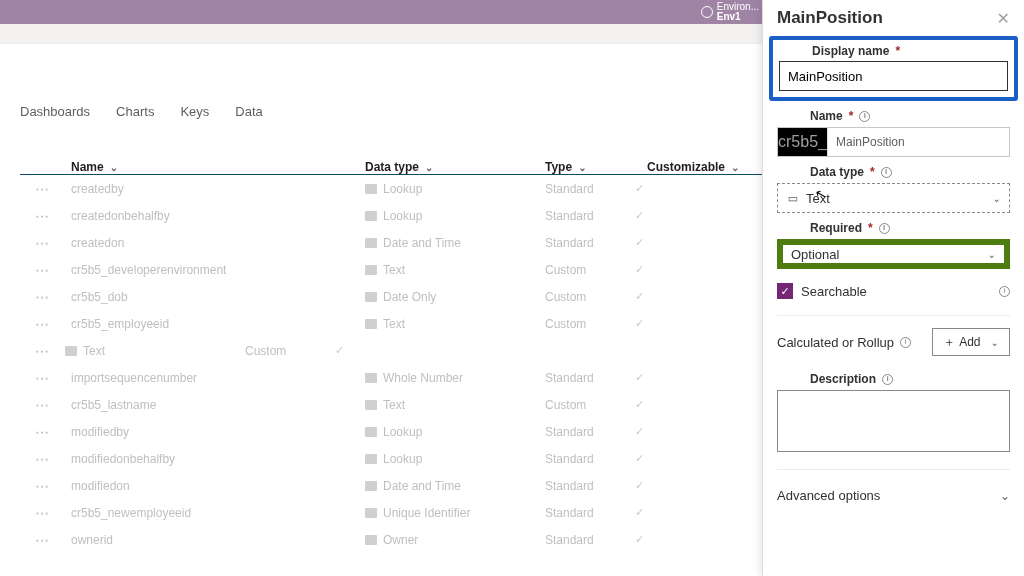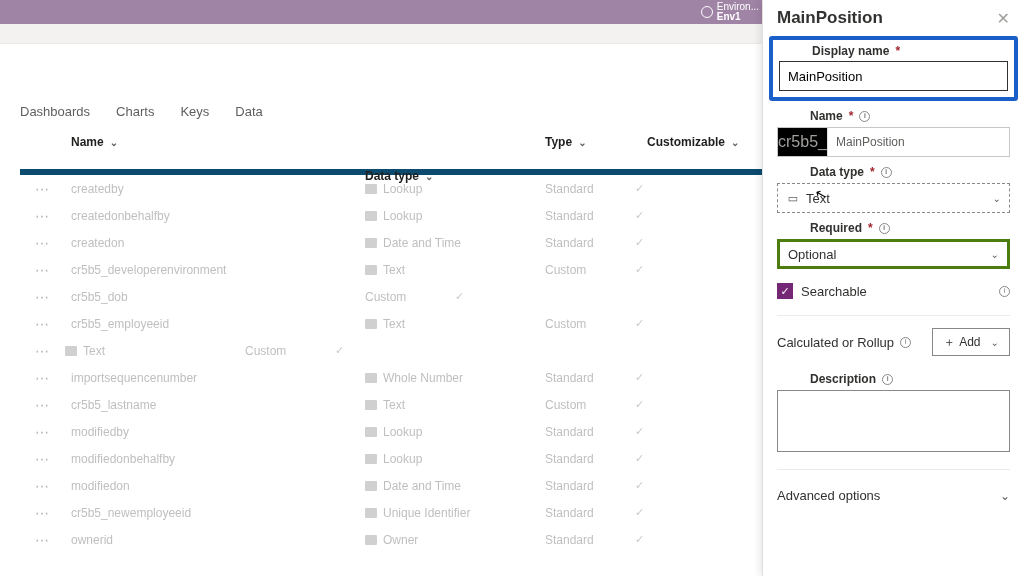--- a/index.html
+++ b/index.html
@@ -7,21 +7,21 @@
   .topbar { height: 24px; background: #a084a6; width: 100%; position: relative; }
   .env-badge { position: absolute; right: 265px; top: 0; color: #fff; font-size: 10px; display: flex; align-items: center; gap: 4px; height: 24px; }
   .env-badge .icon { width: 12px; height: 12px; border: 1px solid #fff; border-radius: 50%; display: inline-block; }
   .env-text { display: flex; flex-direction: column; line-height: 10px; }
   .sub-top { height: 20px; background: #f3f2f1; border-bottom: 1px solid #edebe9; }
   .content-area { display: flex; position: relative; }
   .main { flex: 1; padding: 20px 0 0 20px; }
   .tabs { display: flex; gap: 26px; padding: 40px 8px 16px 0; font-size: 13px; color: #605e5c; }
   .tabs .tab { cursor: pointer; }
   .table-wrap { padding-top: 0; }
-  .thead-row { display: flex; align-items: flex-start; height: 40px; border-bottom: 6px solid #0c4a6e; color: #201f1e; font-weight: 600; font-size: 12px; }
+  .thead-row { display: flex; align-items: flex-end; height: 40px; border-bottom: 1px solid #0c4a6e; color: #201f1e; font-weight: 600; font-size: 12px; }
   .col-dots { width: 45px; }
   .col-name { width: 300px; padding-left: 6px; }
   .col-type { width: 180px; margin-top: 34px; }
   .col-type2 { width: 90px; }
   .col-cust { width: 110px; margin-left: 12px; }
   .caret { font-size: 10px; color: #605e5c; margin-left: 6px; }
   .row { display: flex; align-items: center; height: 27px; font-size: 12px; color: #bfbfbf; }
   .row .dots { width: 45px; text-align: center; color: #b3b3b3; font-size: 14px; letter-spacing: 1px; }
   .row .cell-name { width: 300px; padding-left: 6px; }
   .row .cell-type { width: 180px; display: flex; align-items: center; gap: 6px; }
@@ -38,21 +38,21 @@
   .field-label { font-size: 12px; font-weight: 600; margin-bottom: 4px; display: flex; align-items: center; gap: 6px; padding-left: 33px; }
   .req { color: #a4262c; }
   .info-icon { width: 11px; height: 11px; border: 1px solid #8a8886; border-radius: 50%; display: inline-flex; align-items: center; justify-content: center; font-size: 8px; color: #8a8886; font-style: normal; line-height: 1; }
   .text-input { width: 100%; height: 30px; border: 1px solid #8a8886; padding: 0 8px; font-size: 13px; font-family: inherit; }
   .highlight-box { border: 4px solid #1a5fc7; padding: 4px 6px 6px 6px; margin: 0 -8px; border-radius: 3px; }
   .highlight-box .field-label { margin-bottom: 3px; }
   .highlight-box .text-input { border: 1px solid #323130; }
   .name-row { display: flex; height: 30px; border: 1px solid #c8c6c4; }
   .prefix { width: 50px; display: flex; align-items: center; justify-content: center; background: #000000; color: #a19f9d; font-size: 16px; border-right: 1px solid #e1dfdd; }
   .name-value { flex: 1; display: flex; align-items: center; padding: 0 8px; color: #605e5c; font-size: 12px; }
-  .select-box { width: 100%; height: 30px; border: 3px solid #4d7c0f; display: flex; align-items: center; padding: 0 8px; font-size: 13px; position: relative; color: #323130; cursor: pointer; }
+  .select-box { width: 100%; height: 30px; border: 6px solid #4d7c0f; display: flex; align-items: center; padding: 0 8px; font-size: 13px; position: relative; color: #323130; cursor: pointer; }
   .select-box.dotted { border: 1px dashed #8a8886; }
   .select-caret { position: absolute; right: 8px; font-size: 10px; color: #605e5c; }
   .type-ico { width: 14px; display: inline-block; margin-right: 6px; text-align: center; color: #605e5c; font-size: 11px; }
   .checkbox-row { display: flex; align-items: center; gap: 8px; font-size: 13px; margin-top: 14px; }
   .chk { width: 16px; height: 16px; background: #742774; display: flex; align-items: center; justify-content: center; color: #fff; font-size: 11px; }
   .divider { height: 1px; background: #edebe9; margin: 16px 0 12px 0; }
   .calc-row { display: flex; align-items: center; justify-content: space-between; }
   .calc-label { font-size: 13px; display: flex; align-items: center; gap: 6px; }
   .add-btn { height: 28px; width: 78px; border: 1px solid #8a8886; background: #fff; display: flex; align-items: center; justify-content: center; gap: 4px; font-size: 12px; cursor: pointer; }
   .desc-area { width: 100%; height: 62px; border: 1px solid #8a8886; resize: none; font-family: inherit; font-size: 12px; padding: 4px 6px; }
@@ -115,20 +115,21 @@
           <div class="row">
     <div class="dots">⋯</div>
     <div class="cell-name">cr5b5_developerenvironment</div>
     <div class="cell-type"><span class="type-icon"></span>Text</div>
     <div class="cell-type2">Custom</div>
     <div class="cell-cust check">✓</div>
   </div>
           <div class="row">
     <div class="dots">⋯</div>
     <div class="cell-name">cr5b5_dob</div>
+    <div class="cell-type"><span class="type-icon"></span>Date Only</div>
     <div class="cell-type2">Custom</div>
     <div class="cell-cust check">✓</div>
   </div>
           <div class="row">
     <div class="dots">⋯</div>
     <div class="cell-name">cr5b5_employeeid</div>
     <div class="cell-type"><span class="type-icon"></span>Text</div>
     <div class="cell-type2">Custom</div>
     <div class="cell-cust check">✓</div>
   </div>

